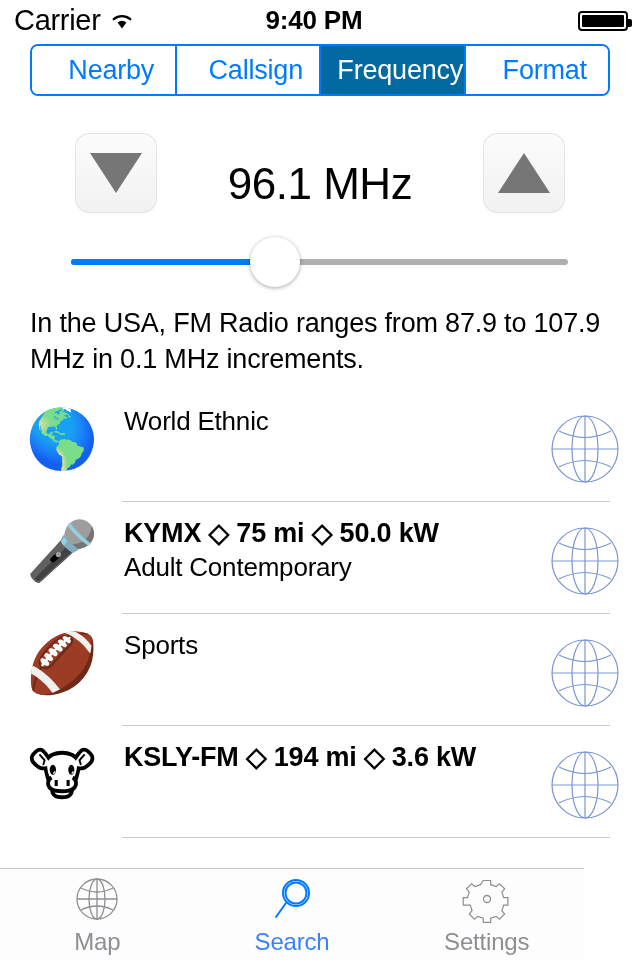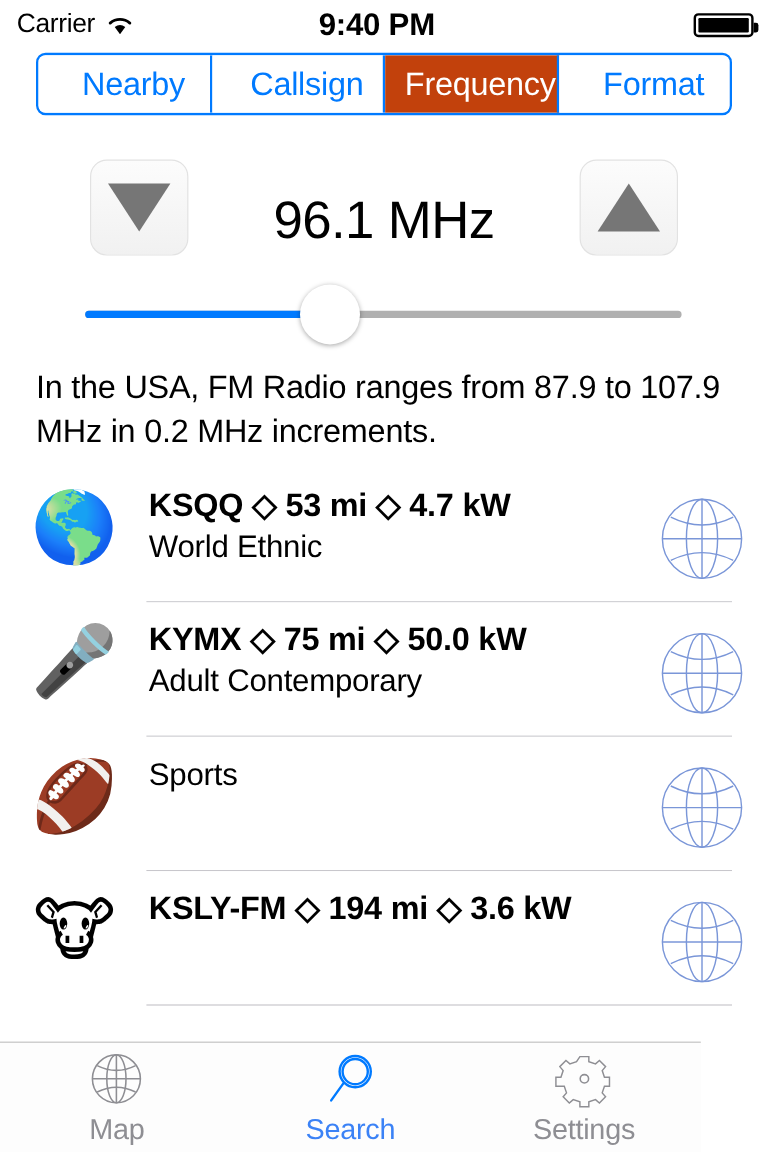--- a/index.html
+++ b/index.html
@@ -19,21 +19,21 @@
   .statusbar {
     position: absolute; left: 0; top: 0;
     width: 640px; height: 40px;
     display: flex; align-items: center;
     color: #000;
   }
   .sb-left {
     position: absolute; left: 14px; top: 0;
     height: 40px; display: flex; align-items: center; gap: 8px;
   }
-  .sb-carrier { font-size: 22px; letter-spacing: -0.3px; }
+  .sb-carrier { font-size: 29px; letter-spacing: -0.3px; }
   .sb-wifi { width: 26px; height: 20px; position: relative; display:block; }
   .sb-time {
     position: absolute; left: 0; right: 12px; top: 0;
     height: 40px; line-height: 40px;
     text-align: center; font-size: 26px; font-weight: bold;
     letter-spacing: -0.2px;
   }
   .sb-battery {
     position: absolute; right: 12px; top: 11px;
     width: 50px; height: 20px;
@@ -54,21 +54,21 @@
     display: flex; overflow: hidden; background: #fff;
   }
   .seg {
     flex: 1 1 0; height: 100%;
     display: flex; align-items: center; justify-content: center;
     font-size: 27px; color: #007AFF; background: #fff;
     border-right: 2px solid #007AFF;
     letter-spacing: -0.2px; cursor: pointer; padding-left: 16px;
   }
   .seg:last-child { border-right: none; }
-  .seg.active { background: #c2410c; color: #ffffff; }
+  .seg.active { background: #0369a1; color: #ffffff; }
   .step-btn {
     position: absolute; top: 133px;
     width: 82px; height: 80px;
     border-radius: 14px;
     background: linear-gradient(180deg, #fcfcfc 0%, #f1f1f1 100%);
     border: 1px solid #e2e2e2;
     display: flex; align-items: center; justify-content: center;
     cursor: pointer;
   }
   .step-down { left: 75px; }
@@ -211,27 +211,26 @@
   <div class="step-btn step-up">
     <span class="tri tri-up"></span>
   </div>
 
   <div class="slider-wrap">
     <div class="slider-track" style="background: rgb(176, 176, 176);"></div>
     <div class="slider-fill" id="slider-fill" style="width: 41%; background: rgb(0, 122, 255);"></div>
     <div class="slider-thumb" id="slider-thumb" style="left: 41%;"></div>
   </div>
 
-  <div class="desc">In the USA, FM Radio ranges from 87.9 to 107.9 MHz in 0.2 MHz increments.</div>
+  <div class="desc">In the USA, FM Radio ranges from 87.9 to 107.9 MHz in 0.1 MHz increments.</div>
 
   <div class="list" id="station-list">
       <div class="row">
         <div class="row-emoji">🌎</div>
         <div class="row-text">
-          <div class="row-title">KSQQ ◇ 53 mi ◇ 4.7 kW</div>
           <div class="row-sub">World Ethnic</div>
         </div>
         <div class="row-accessory">
           <svg viewBox="0 0 78 78" width="78" height="78">
             <g fill="none" stroke="#7a96d8" stroke-width="1.2">
               <circle cx="39" cy="39" r="33"></circle>
               <ellipse cx="39" cy="39" rx="13" ry="33"></ellipse>
               <line x1="39" y1="6" x2="39" y2="72"></line>
               <line x1="6" y1="39" x2="72" y2="39"></line>
               <path d="M13 21 Q39 34 65 21"></path>

